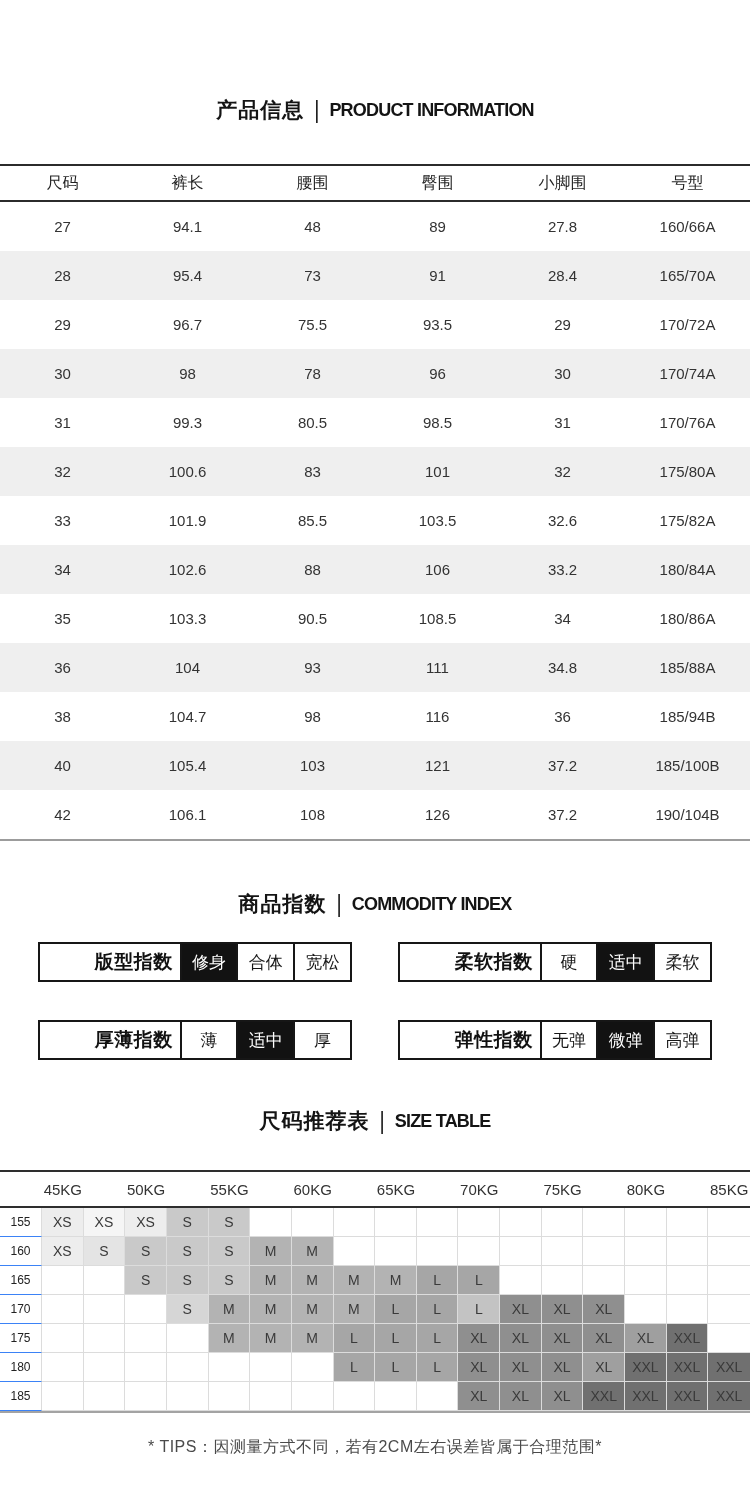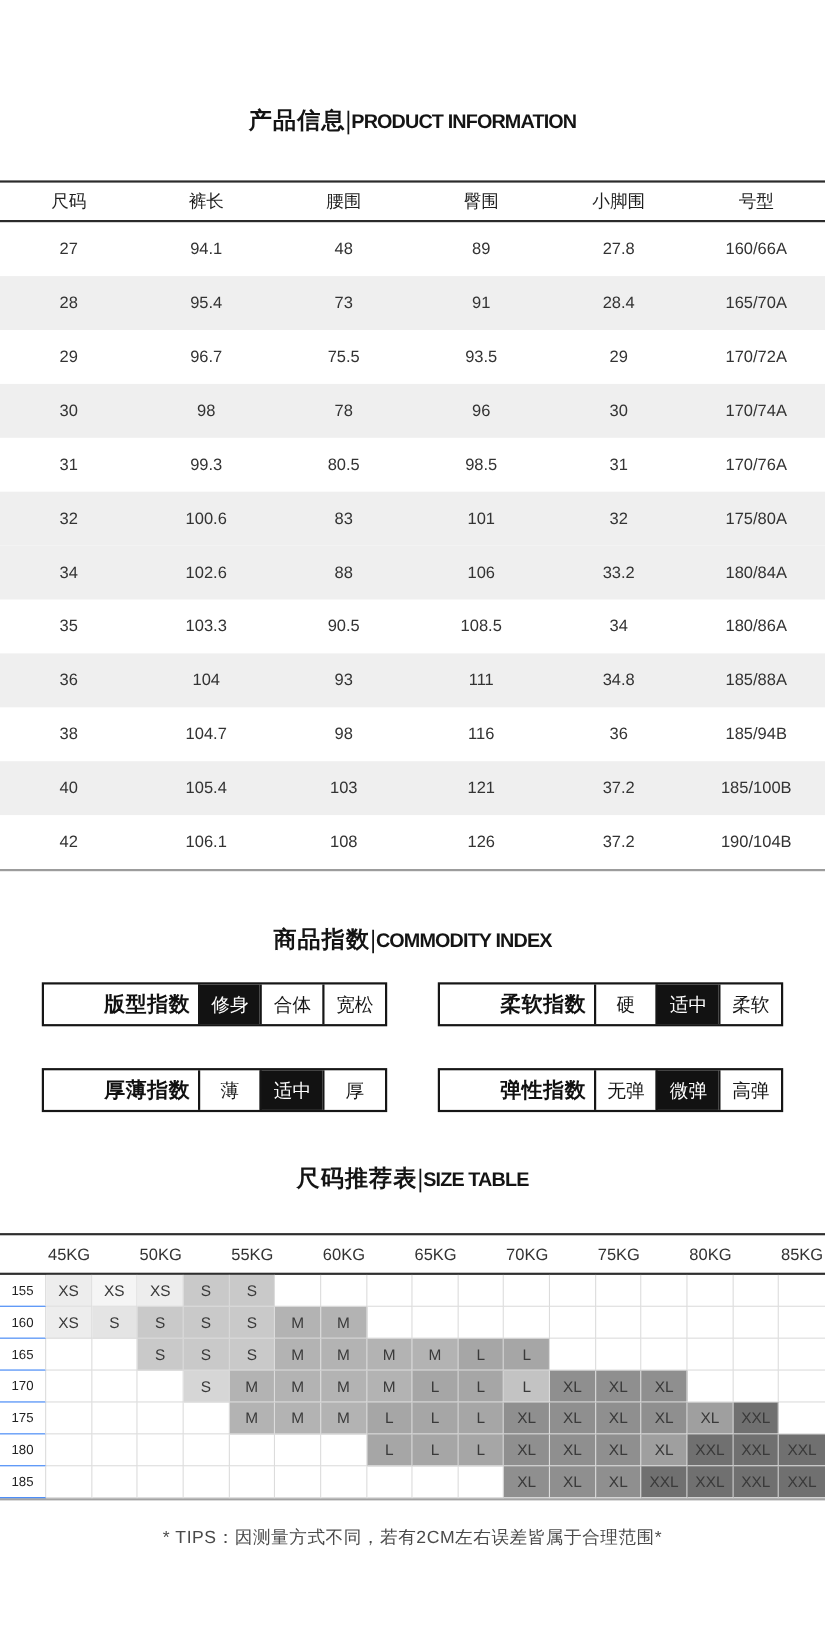--- a/index.html
+++ b/index.html
@@ -10,21 +10,21 @@
     background:#ffffff;
     font-family:"Liberation Sans","DejaVu Sans",sans-serif;
     box-sizing:border-box;
     padding-top:97px;
     overflow:hidden;
     color:#222;
   }
   
   .sec-title {
     display:flex; justify-content:center; align-items:center;
-    line-height:26px; height:26px;
+    gap:10px; line-height:26px; height:26px;
     font-weight:bold; color:#141414;
   }
   .sec-title .zh { font-size:21px; letter-spacing:1px; }
   .sec-title .sep { font-size:20px; font-weight:400; transform:scaleY(1.15); color:#141414; }
   .sec-title .en { font-size:18px; letter-spacing:-0.8px; }
 
   
   .ptable { margin-top:41px; border-top:2px solid #2b2b2b; border-bottom:2px solid #9c9c9c; }
   .ptable-head {
     display:grid; grid-template-columns:repeat(6,1fr);
@@ -151,20 +151,28 @@
           <div class="pcell">170/76A</div>
         </div>
         <div class="prow striped">
           <div class="pcell">32</div>
           <div class="pcell">100.6</div>
           <div class="pcell">83</div>
           <div class="pcell">101</div>
           <div class="pcell">32</div>
           <div class="pcell">175/80A</div>
         </div>
+        <div class="prow">
+          <div class="pcell">33</div>
+          <div class="pcell">101.9</div>
+          <div class="pcell">85.5</div>
+          <div class="pcell">103.5</div>
+          <div class="pcell">32.6</div>
+          <div class="pcell">175/82A</div>
+        </div>
         <div class="prow striped">
           <div class="pcell">34</div>
           <div class="pcell">102.6</div>
           <div class="pcell">88</div>
           <div class="pcell">106</div>
           <div class="pcell">33.2</div>
           <div class="pcell">180/84A</div>
         </div>
         <div class="prow">
           <div class="pcell">35</div>

